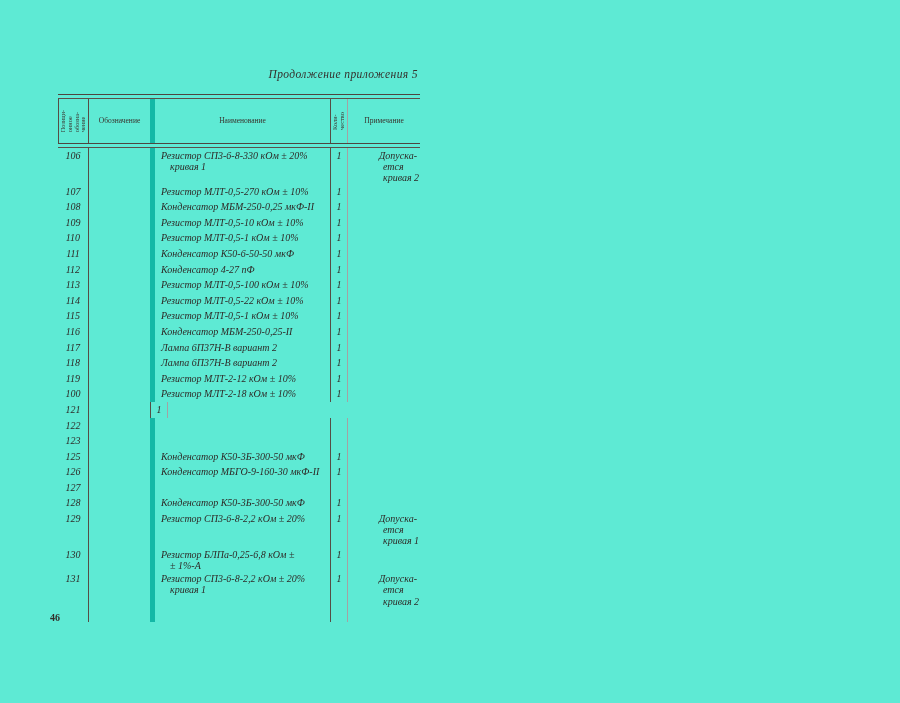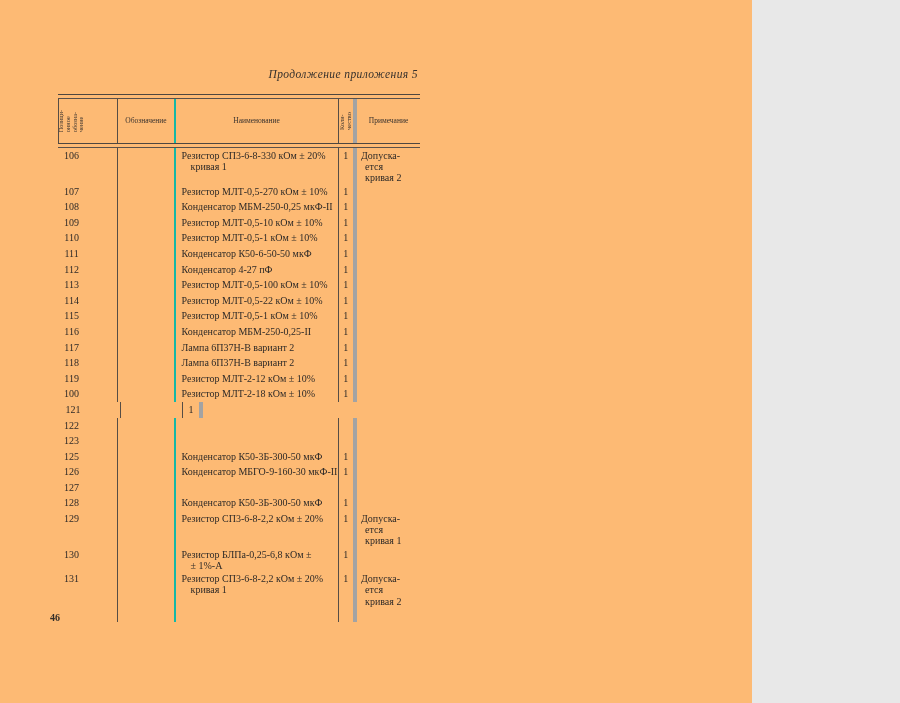--- a/index.html
+++ b/index.html
@@ -2,23 +2,23 @@
 <html><head>
 <meta charset="utf-8">
 <style>
   html, body {
     margin: 0;
     padding: 0;
     background: #e8e8e8;
   }
   .page {
     position: relative;
-    width: 752px;
+    width: 900px;
     height: 703px;
-    background: #fdba74;
+    background: #5eead4;
     overflow: hidden;
     font-family: "Liberation Serif", "DejaVu Serif", serif;
     color: #2e2a27;
   }
   .doc-title {
     position: absolute;
     left: 58px;
     top: 68px;
     width: 360px;
     text-align: right;
@@ -40,33 +40,34 @@
   }
   .thead {
     display: flex;
     align-items: stretch;
     height: 44px;
   }
   .trow {
     display: flex;
     align-items: stretch;
     min-height: 15.6px;
+    font-style: italic;
   }
   .c {
     box-sizing: border-box;
     font-size: 10px;
     line-height: 11.2px;
     padding-top: 2px;
   }
   
   .c-pos  { width: 30px;  text-align: center; }
-  .c-des  { width: 62px;  border-left: 1px solid #564d45; margin-left: 32px; }
-  .c-name { width: 180px; border-left: 2px solid #14b8a6; padding-left: 6px; }
+  .c-des  { width: 62px;  border-left: 1px solid #564d45; }
+  .c-name { width: 180px; border-left: 5px solid #14b8a6; padding-left: 6px; }
   .c-qty  { width: 17px;  border-left: 1px solid #564d45; text-align: center; }
-  .c-note { width: 73px;  border-left: 4px solid #a3a3a3; padding-left: 4px; }
+  .c-note { width: 73px;  border-left: 1px solid #a3a3a3; padding-left: 31px; }
   .thead .c { position: relative; padding-top: 0; }
   .thead .c-pos { border-left: 1px solid #564d45; }
   .hdr-label {
     position: absolute;
     top: 50%; left: 50%;
     transform: translate(-50%, -50%);
     font-size: 7.5px;
     line-height: 8px;
     text-align: center;
     white-space: nowrap;

